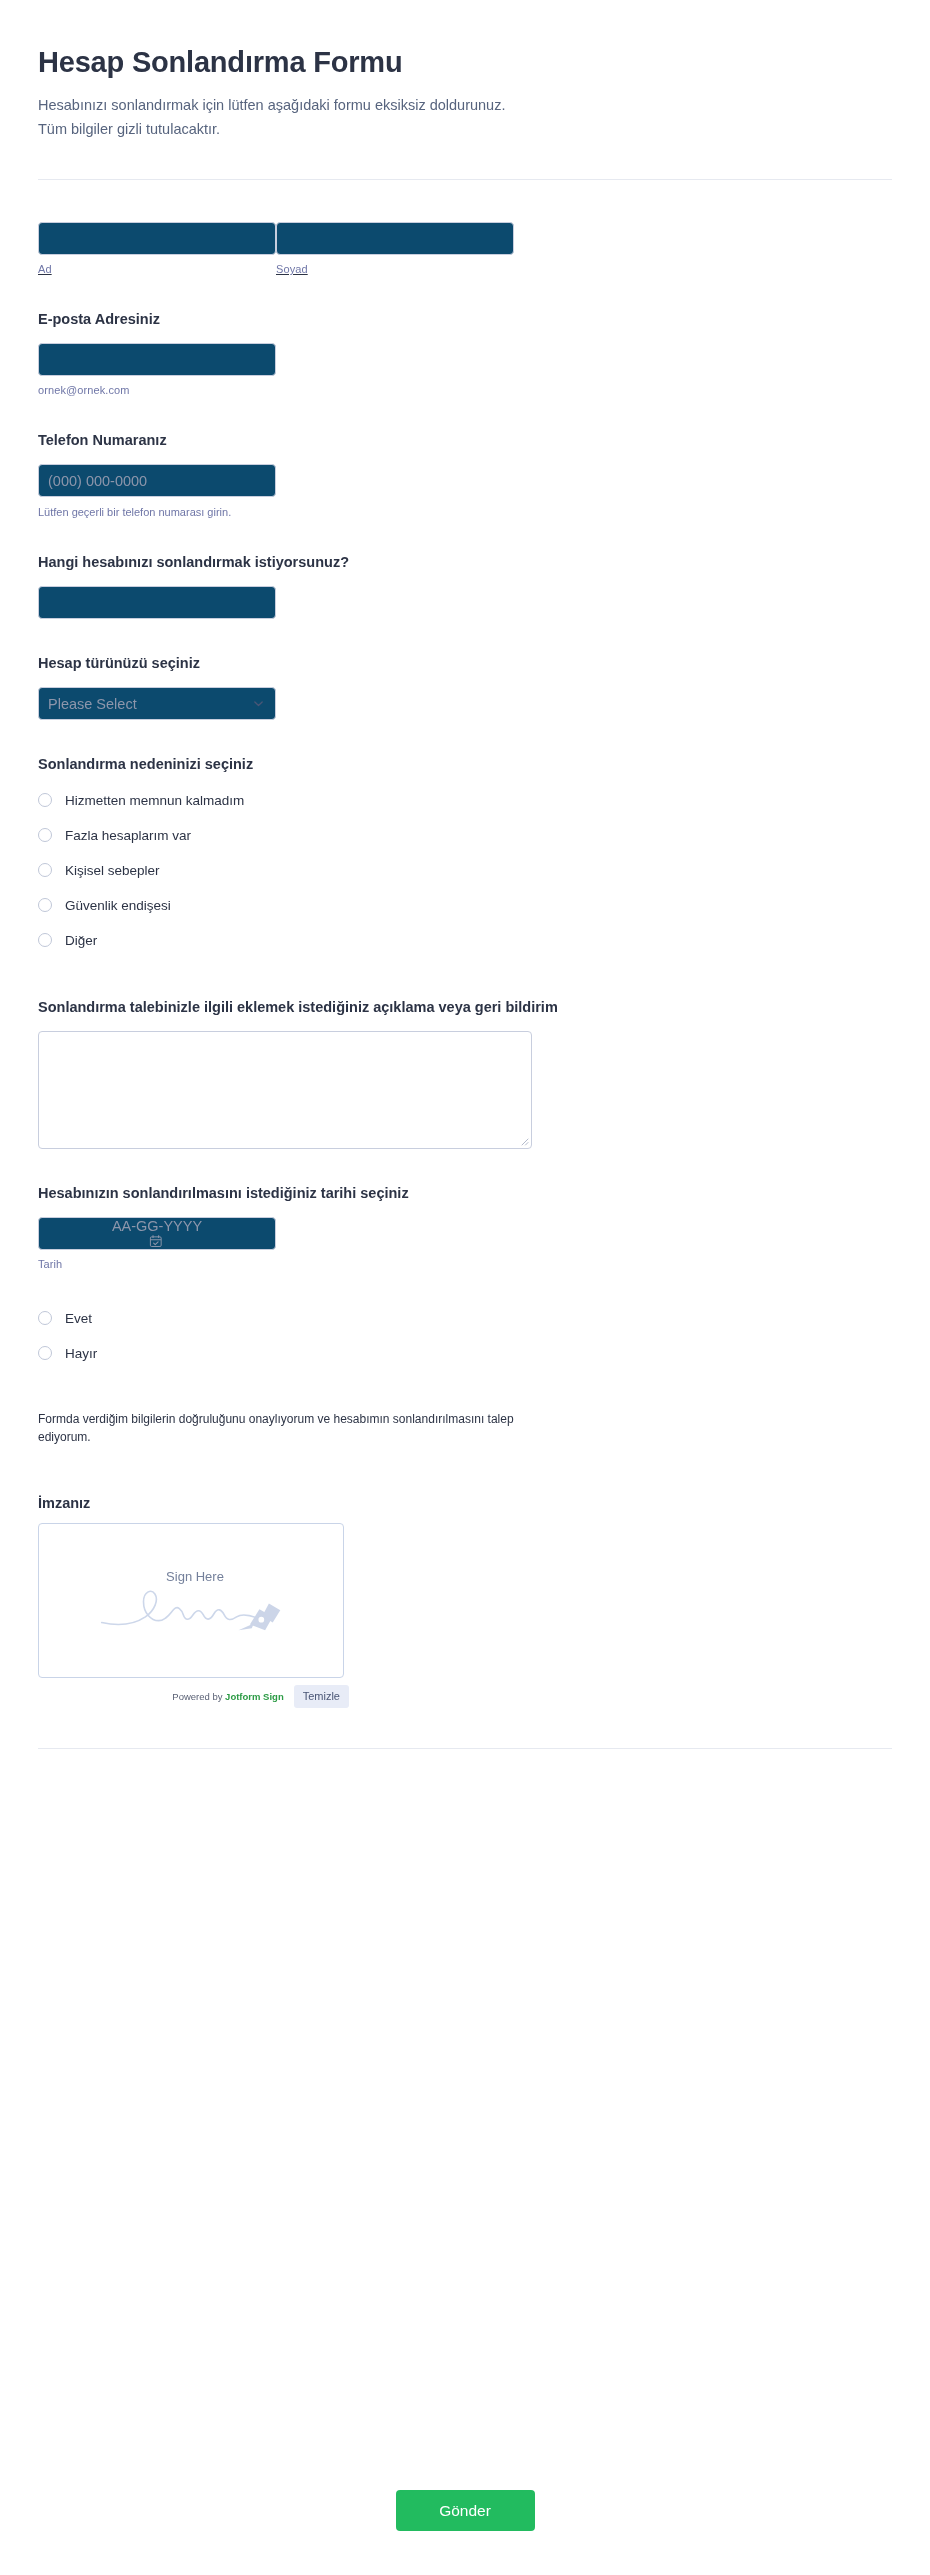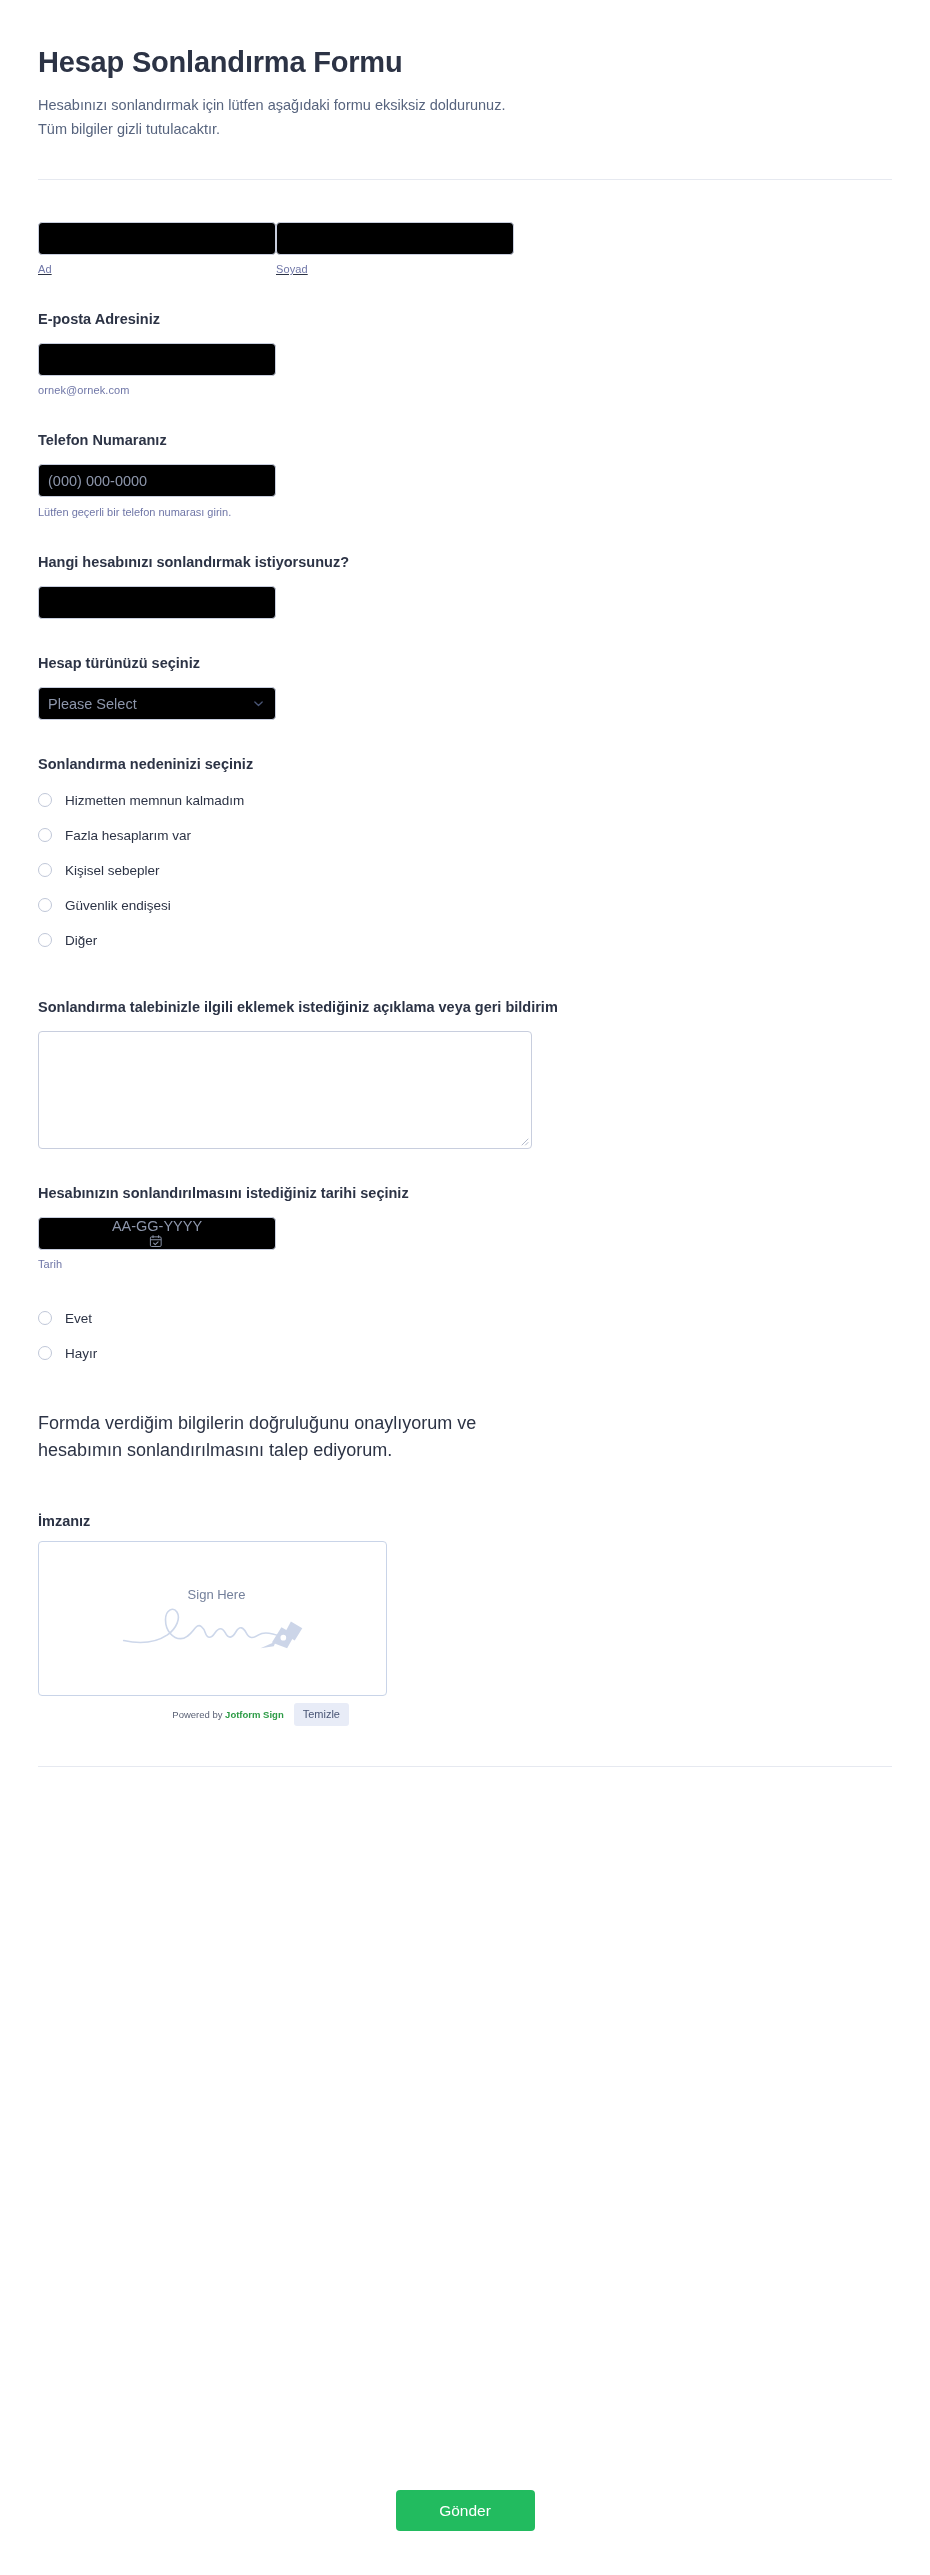--- a/index.html
+++ b/index.html
@@ -64,21 +64,21 @@
     line-height: 1.45;
     margin-bottom: 13px;
     max-width: 520px;
   }
   .field-label.wide { max-width: 520px; }
 
   .ctrl {
     height: 33px;
     border: 1px solid #c8cede;
     border-radius: 4px;
-    background: #000000;
+    background: #0c4a6e;
     width: 238px;
     display: flex;
     align-items: center;
     padding: 0 9px;
     font-size: 14px;
     color: #2c3345;
   }
   .ctrl .ph {
     color: #8d96ab;
     font-size: 14.5px;
@@ -159,37 +159,37 @@
   }
   .resize-grip {
     position: absolute;
     right: 2px; bottom: 2px;
     width: 10px; height: 10px;
   }
   .resize-grip svg { display:block; }
 
   
   .consent-text {
-    font-size: 18px;
+    font-size: 12px;
     line-height: 1.5;
     color: #2c3345;
     font-weight: 400;
     max-width: 500px;
     margin-bottom: 15px;
   }
 
   
   .sig-label {
     font-size: 14.5px;
     font-weight: 700;
     color: #2c3345;
     margin-bottom: 12px;
   }
   .sig-box {
-    width: 349px;
+    width: 306px;
     height: 155px;
     border: 1px solid #c9d4e8;
     border-radius: 4px;
     background: #fff;
     position: relative;
     overflow: hidden;
   }
   .sig-inner {
     position: absolute;
     left: 0; right: 0; top: 50%;

